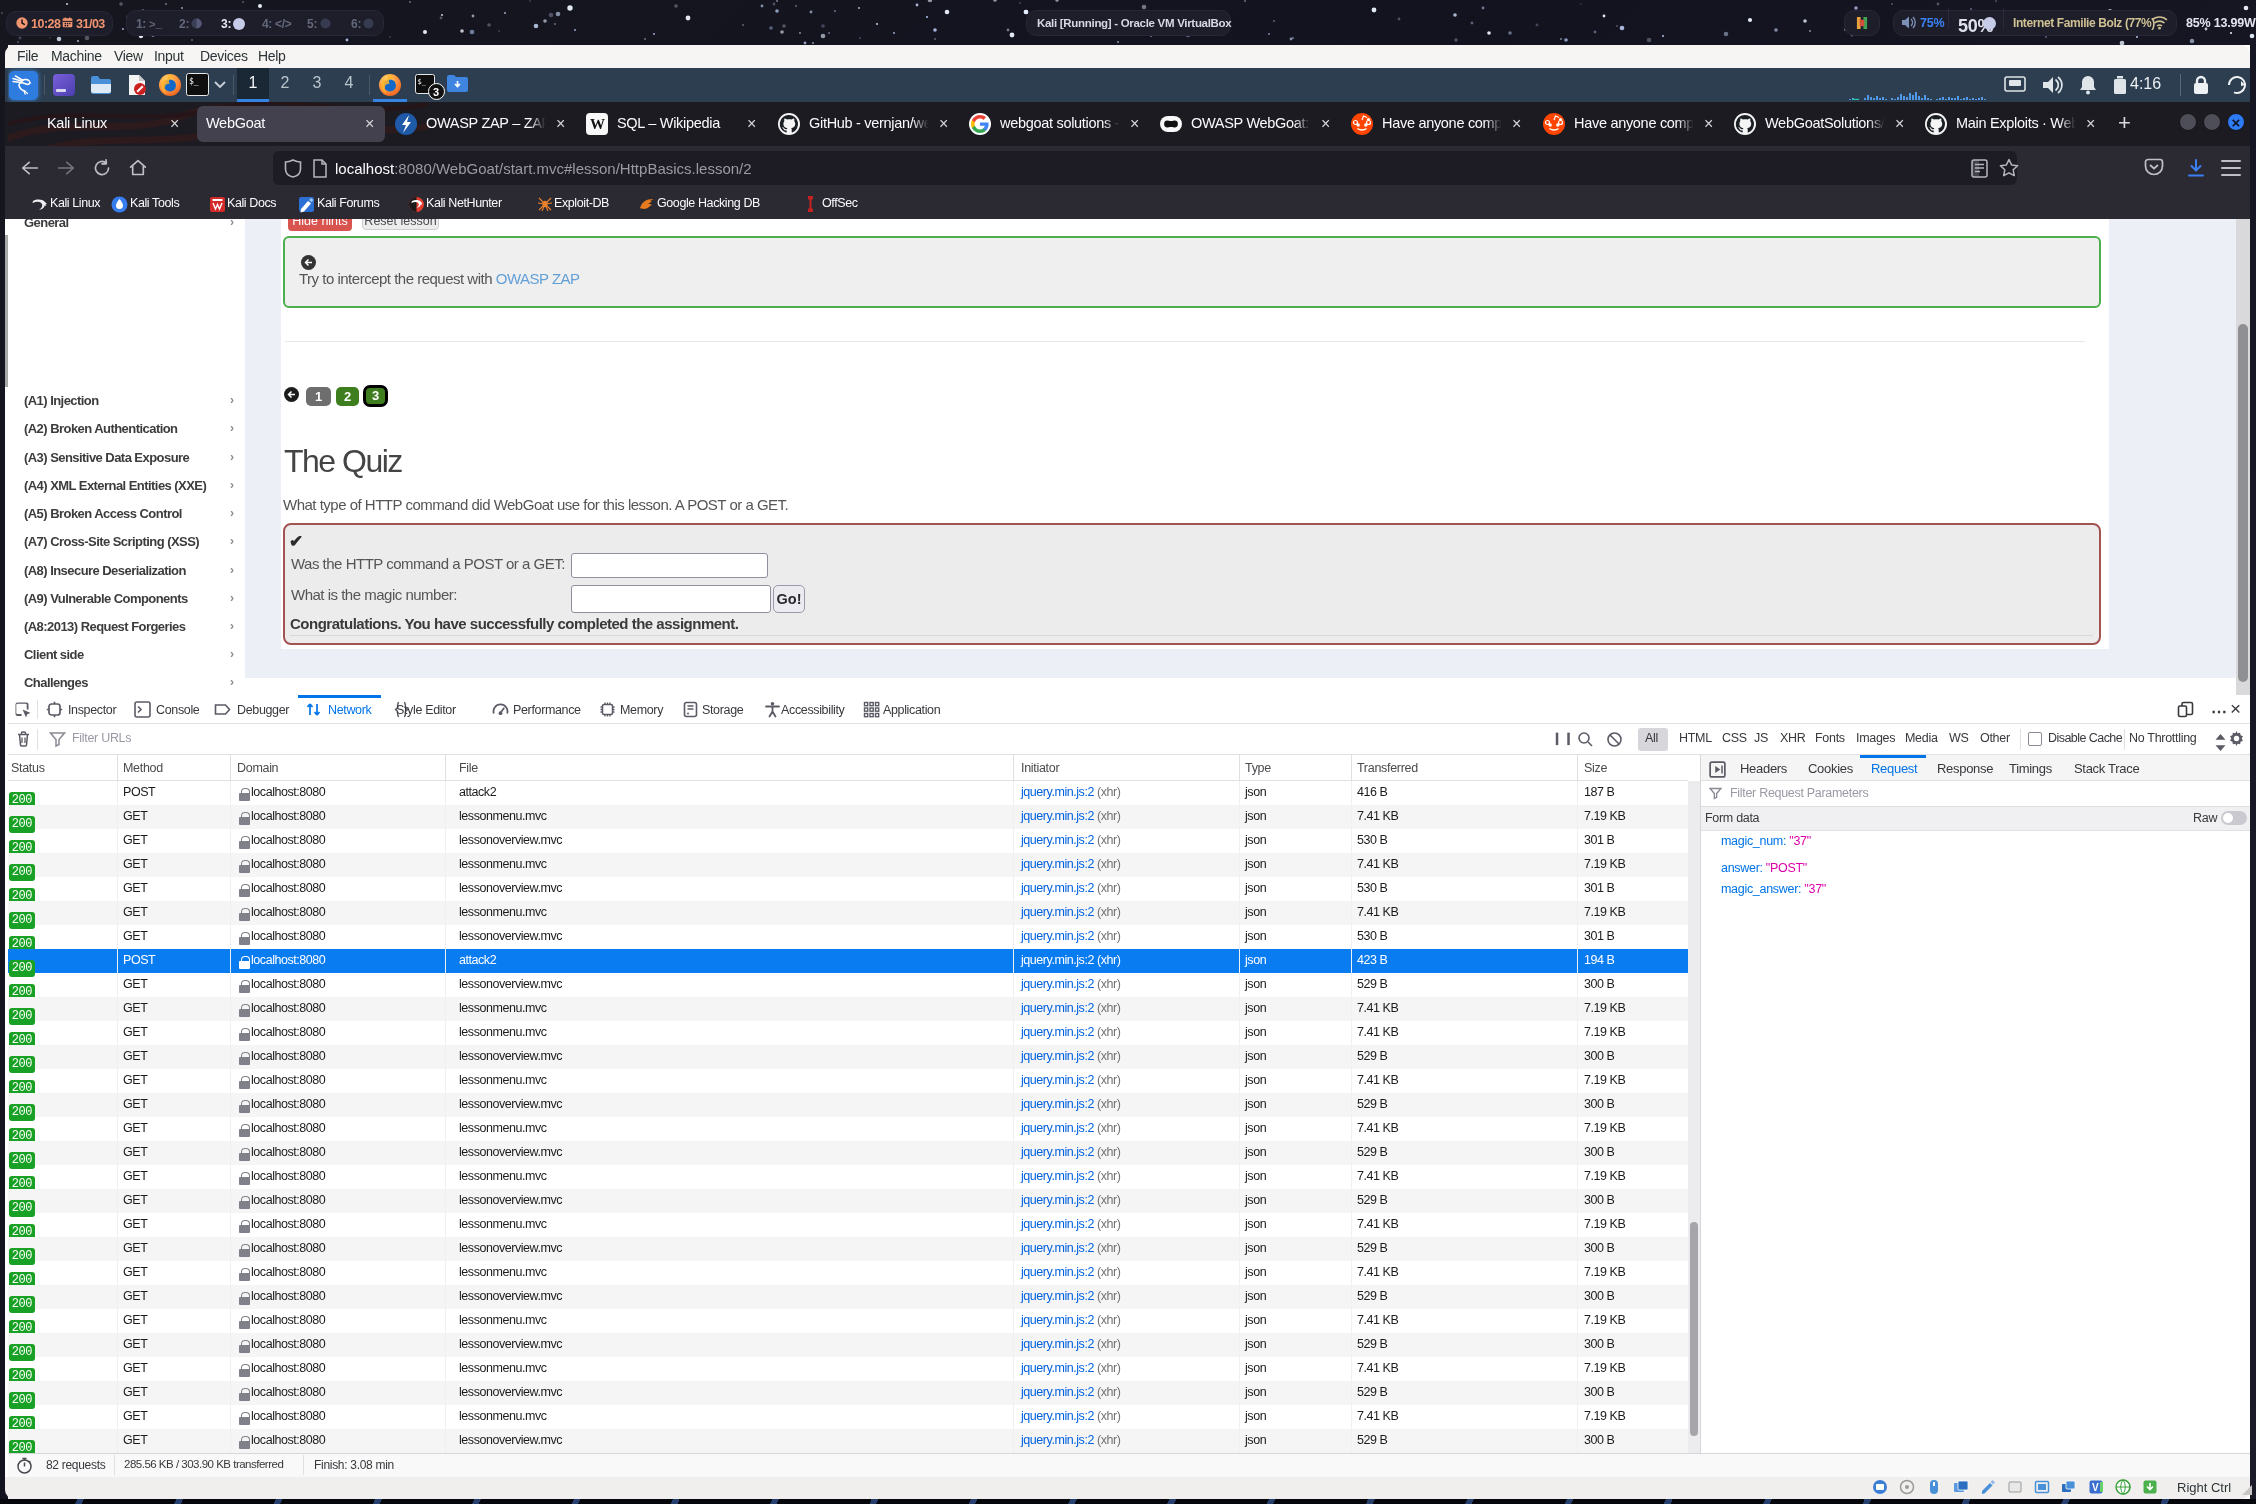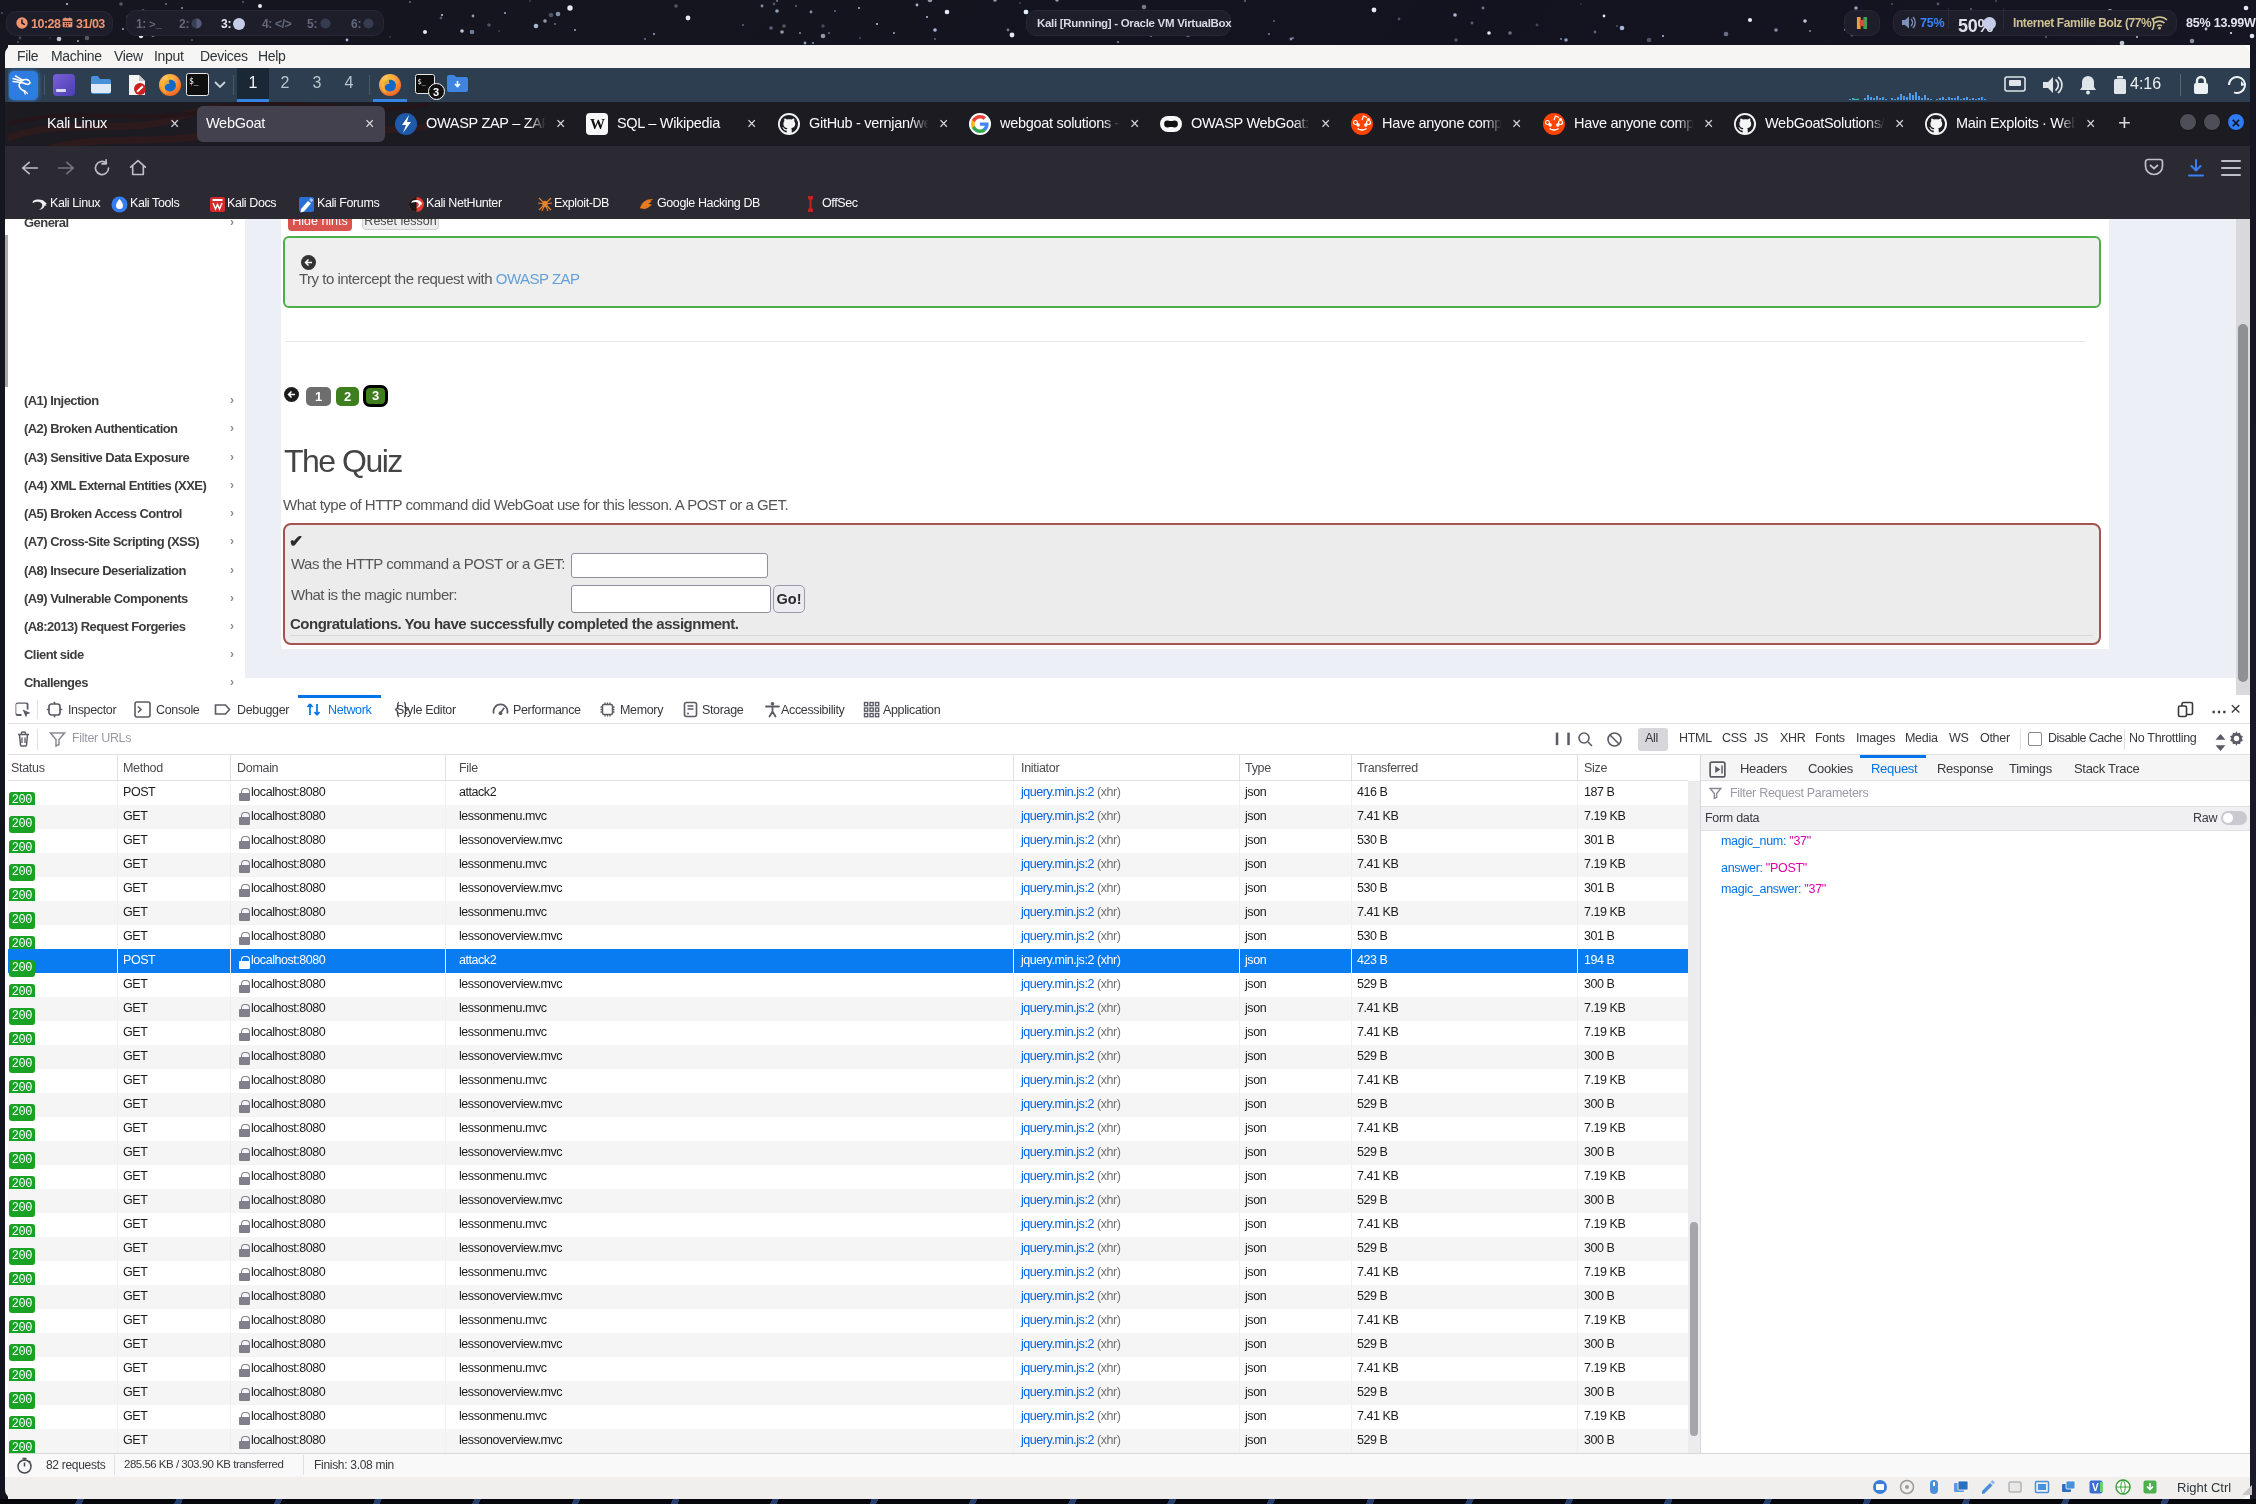--- a/index.html
+++ b/index.html
@@ -580,20 +580,38 @@
       <svg class="navbtn" style="left:49px;top:13px" width="18" height="18" viewBox="0 0 22 20">
           <path d="M2 10 H19 M12 3 l8 7 -8 7" stroke="#76757e" stroke-width="2" fill="none" stroke-linecap="round" stroke-linejoin="round"></path>
         </svg>
       <svg class="navbtn" style="left:85px;top:13px" width="18" height="18" viewBox="0 0 22 22">
           <path d="M19 11 a8 8 0 1 1-2.6-5.9" stroke="#bfbfc9" stroke-width="2" fill="none" stroke-linecap="round"></path>
           <path d="M16 1 v5 h-5" stroke="#bfbfc9" stroke-width="2" fill="none" stroke-linecap="round" stroke-linejoin="round"></path>
         </svg>
       <svg class="navbtn" style="left:121px;top:13px" width="18" height="18" viewBox="0 0 22 22">
           <path d="M2 10 L11 2 l9 8 M4.5 8.5 V19 h13 V8.5" stroke="#bfbfc9" stroke-width="2" fill="none" stroke-linecap="round" stroke-linejoin="round"></path>
         </svg>
+      <div id="urlfield">
+        <svg class="ico" style="left:11px;top:8px" width="18" height="19" viewBox="0 0 18 19">
+            <path d="M9 1 C6 2.5 3.5 3 1.5 3 v7 c0 4.5 3.5 7 7.5 8 4-1 7.5-3.5 7.5-8 V3 C14.5 3 12 2.5 9 1 Z" fill="none" stroke="#b5b5be" stroke-width="1.6"></path>
+          </svg>
+        <svg class="ico" style="left:39px;top:8px" width="16" height="19" viewBox="0 0 16 19">
+            <path d="M2 1 h8 l4 4 v13 H2 Z" fill="none" stroke="#b5b5be" stroke-width="1.5"></path>
+            <path d="M10 1 v4 h4" fill="none" stroke="#b5b5be" stroke-width="1.5"></path>
+          </svg>
+        <div class="abs" style="left:62px;top:9px;white-space:nowrap"><span style="color:#fbfbfe">localhost</span>:8080/WebGoat/start.mvc#lesson/HttpBasics.lesson/2</div>
+        <svg class="ico" style="left:1698px;top:8px" width="17" height="19" viewBox="0 0 17 19">
+            <rect x="1" y="1" width="15" height="17" rx="2" fill="none" stroke="#b5b5be" stroke-width="1.5"></rect>
+            <path d="M4 5.5 h9 M4 9 h9 M4 12.5 h5" stroke="#b5b5be" stroke-width="1.4"></path>
+            <rect x="1" y="1" width="7" height="17" fill="#b5b5be" opacity="0.25"></rect>
+          </svg>
+        <svg class="ico" style="left:1726px;top:7px" width="20" height="20" viewBox="0 0 20 20">
+            <path d="M10 1.5 l2.6 5.4 6 .8 -4.4 4.1 1.1 5.9 L10 14.8 4.7 17.7 5.8 11.8 1.4 7.7 l6-.8 Z" fill="none" stroke="#b5b5be" stroke-width="1.5" stroke-linejoin="round"></path>
+          </svg>
+      </div>
       <svg class="navbtn" style="left:2136px;top:12px" width="20" height="20" viewBox="0 0 20 20">
           <path d="M1.5 4 a2.5 2.5 0 0 1 2.5-2.5 h12 a2.5 2.5 0 0 1 2.5 2.5 v4 c0 5-4 8.5-8.5 8.5 S1.5 13 1.5 8 Z" fill="none" stroke="#bfbfc9" stroke-width="1.7"></path>
           <path d="M6 7 l4 3.5 L14 7" stroke="#bfbfc9" stroke-width="1.7" fill="none"></path>
         </svg>
       <svg class="navbtn" style="left:2178px;top:12px" width="20" height="20" viewBox="0 0 20 20">
           <path d="M10 2 v10 M5.5 8 l4.5 4.5 L14.5 8" stroke="#3b7ff5" stroke-width="2" fill="none" stroke-linecap="round" stroke-linejoin="round"></path>
           <path d="M3 17.5 h14" stroke="#3b7ff5" stroke-width="2" stroke-linecap="round"></path>
         </svg>
       <svg class="navbtn" style="left:2213px;top:13px" width="20" height="18" viewBox="0 0 20 18">
           <path d="M1 2 h18 M1 9 h18 M1 16 h18" stroke="#bfbfc9" stroke-width="2" stroke-linecap="round"></path>

